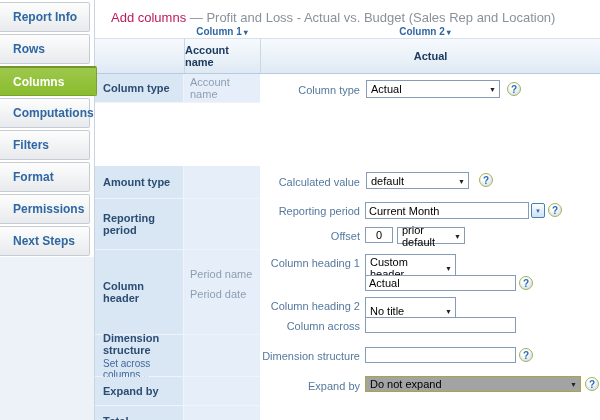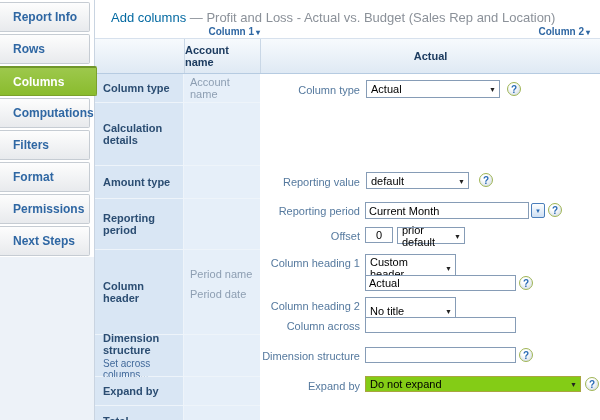--- a/index.html
+++ b/index.html
@@ -12,26 +12,26 @@
   .vdivider { position:absolute; left:94px; top:0; width:1px; height:420px; background:#c9d4e1; }
   .tab { position:absolute; left:0; width:90px; height:30px; display:flex; align-items:center;
          padding-left:13px; font-size:12px; font-weight:bold; color:#2f67a3;
          background:linear-gradient(180deg,#fdfdfd,#e8eaed); border:1px solid #c6ccd3; border-left:none;
          border-radius:0 2px 2px 0; z-index:1; }
   .tab.sel { width:97px; color:#fff; background:linear-gradient(180deg,#9dc84c,#8abc2e);
          border:1px solid #7ba12c; border-top:2px solid #70962a; border-left:none; z-index:3; }
 
   
   .title { position:absolute; left:111px; top:10px; font-size:13px; white-space:nowrap; }
-  .title .t1 { color:#0369a1; }
+  .title .t1 { color:#be185d; }
   .title .t2 { color:#8b9199; }
 
   
   .picker { position:absolute; top:26px; font-size:10px; font-weight:bold; color:#2f67a3;
-            text-align:right; cursor:pointer; }
+            text-align:center; cursor:pointer; }
   .picker .parr { font-size:8px; margin-left:2px; }
 
   
   .thead { position:absolute; left:95px; top:38px; width:505px; height:36px;
            background:linear-gradient(180deg,#f7fafd,#dfe9f4);
            border-top:1px solid #d7e1ed; border-bottom:1px solid #b6cbe1; }
   .th { position:absolute; top:0; height:34px; display:flex; align-items:center; justify-content:center;
         font-size:11px; font-weight:bold; color:#1d3c60; border-left:1px solid #c9d7e6; }
 
   
@@ -44,21 +44,21 @@
            border-bottom:1px solid #eef4fa; font-size:11px; color:#8d9eb2; }
   .vcell .centered { height:100%; display:flex; align-items:center; padding-left:6px; }
   .note { font-size:10px; font-weight:normal; color:#41699a; margin-top:2px; cursor:pointer; }
   .vline { position:absolute; left:6px; white-space:nowrap; }
 
   
   .flabel { position:absolute; left:220px; width:140px; text-align:right; font-size:11px; color:#55799e; }
   .box { position:absolute; background:#fff; border:1px solid #869cb6; font-size:11px; color:#000;
          display:flex; align-items:center; padding:0 14px 0 4px; cursor:default; }
   .box .arr { position:absolute; right:3px; top:50%; transform:translateY(-50%); font-size:7px; color:#222; }
-  .box.yellow { background:#84cc16; border-color:#a8a63e; }
+  .box.yellow { background:#a3a3a3; border-color:#a8a63e; }
   .txt { position:absolute; border:1px solid #869cb6; font-size:11px; color:#000; padding:0 3px;
          background:#fff; font-family:"Liberation Sans",sans-serif; }
   .txt.center { text-align:center; }
   .help { position:absolute; width:14px; height:14px; border-radius:50%; border:1px solid #9fb554;
           background:radial-gradient(circle at 40% 30%, #ffffff 25%, #dfe6ed 70%, #ccd7e2);
           color:#2b6cb5; font-size:10px; font-weight:bold; text-align:center; line-height:13px; cursor:pointer; }
   .combo-btn { position:absolute; width:14px; height:15px; border:1px solid #4a7ebb; border-radius:2px;
           background:linear-gradient(180deg,#fdfefe,#cfe0f4); color:#2b6cb5; font-size:6px;
           display:flex; align-items:center; justify-content:center; cursor:pointer; }
 </style>
@@ -118,26 +118,20 @@
   </div>
 
   <div class="trow" style="top:74px;height:29px">
     <div class="lcell">
         <span>Column type</span>
       </div>
     <div class="vcell">
         <div class="centered">Account name</div>
       </div>
   </div>
-  <div class="trow" style="top:103px;height:63px">
-    <div class="lcell">
-        <span>Calculation details</span>
-      </div>
-    <div class="vcell"></div>
-  </div>
   <div class="trow" style="top:166px;height:33px">
     <div class="lcell">
         <span>Amount type</span>
       </div>
     <div class="vcell"></div>
   </div>
   <div class="trow" style="top:199px;height:51px">
     <div class="lcell">
         <span>Reporting period</span>
       </div>
@@ -172,21 +166,21 @@
     <div class="vcell"></div>
   </div>
 
   <div class="flabel" style="top:84px">Column type</div>
   <div class="box" style="left:366px;top:80px;width:134px;height:18px">
     <span>Actual</span>
     <span class="arr">▼</span>
   </div>
   <div class="help" style="left:507px;top:82px">?</div>
 
-  <div class="flabel" style="top:176px">Reporting value</div>
+  <div class="flabel" style="top:176px">Calculated value</div>
   <div class="box" style="left:366px;top:172px;width:103px;height:17px">
     <span>default</span>
     <span class="arr">▼</span>
   </div>
   <div class="help" style="left:479px;top:173px">?</div>
 
   <div class="flabel" style="top:205px">Reporting period</div>
   <input class="txt" style="left: 365px; top: 202px; width: 164px; height: 17px;" value="Current Month">
   <div class="combo-btn" style="left:531px;top:203px">
       <span>▼</span>

